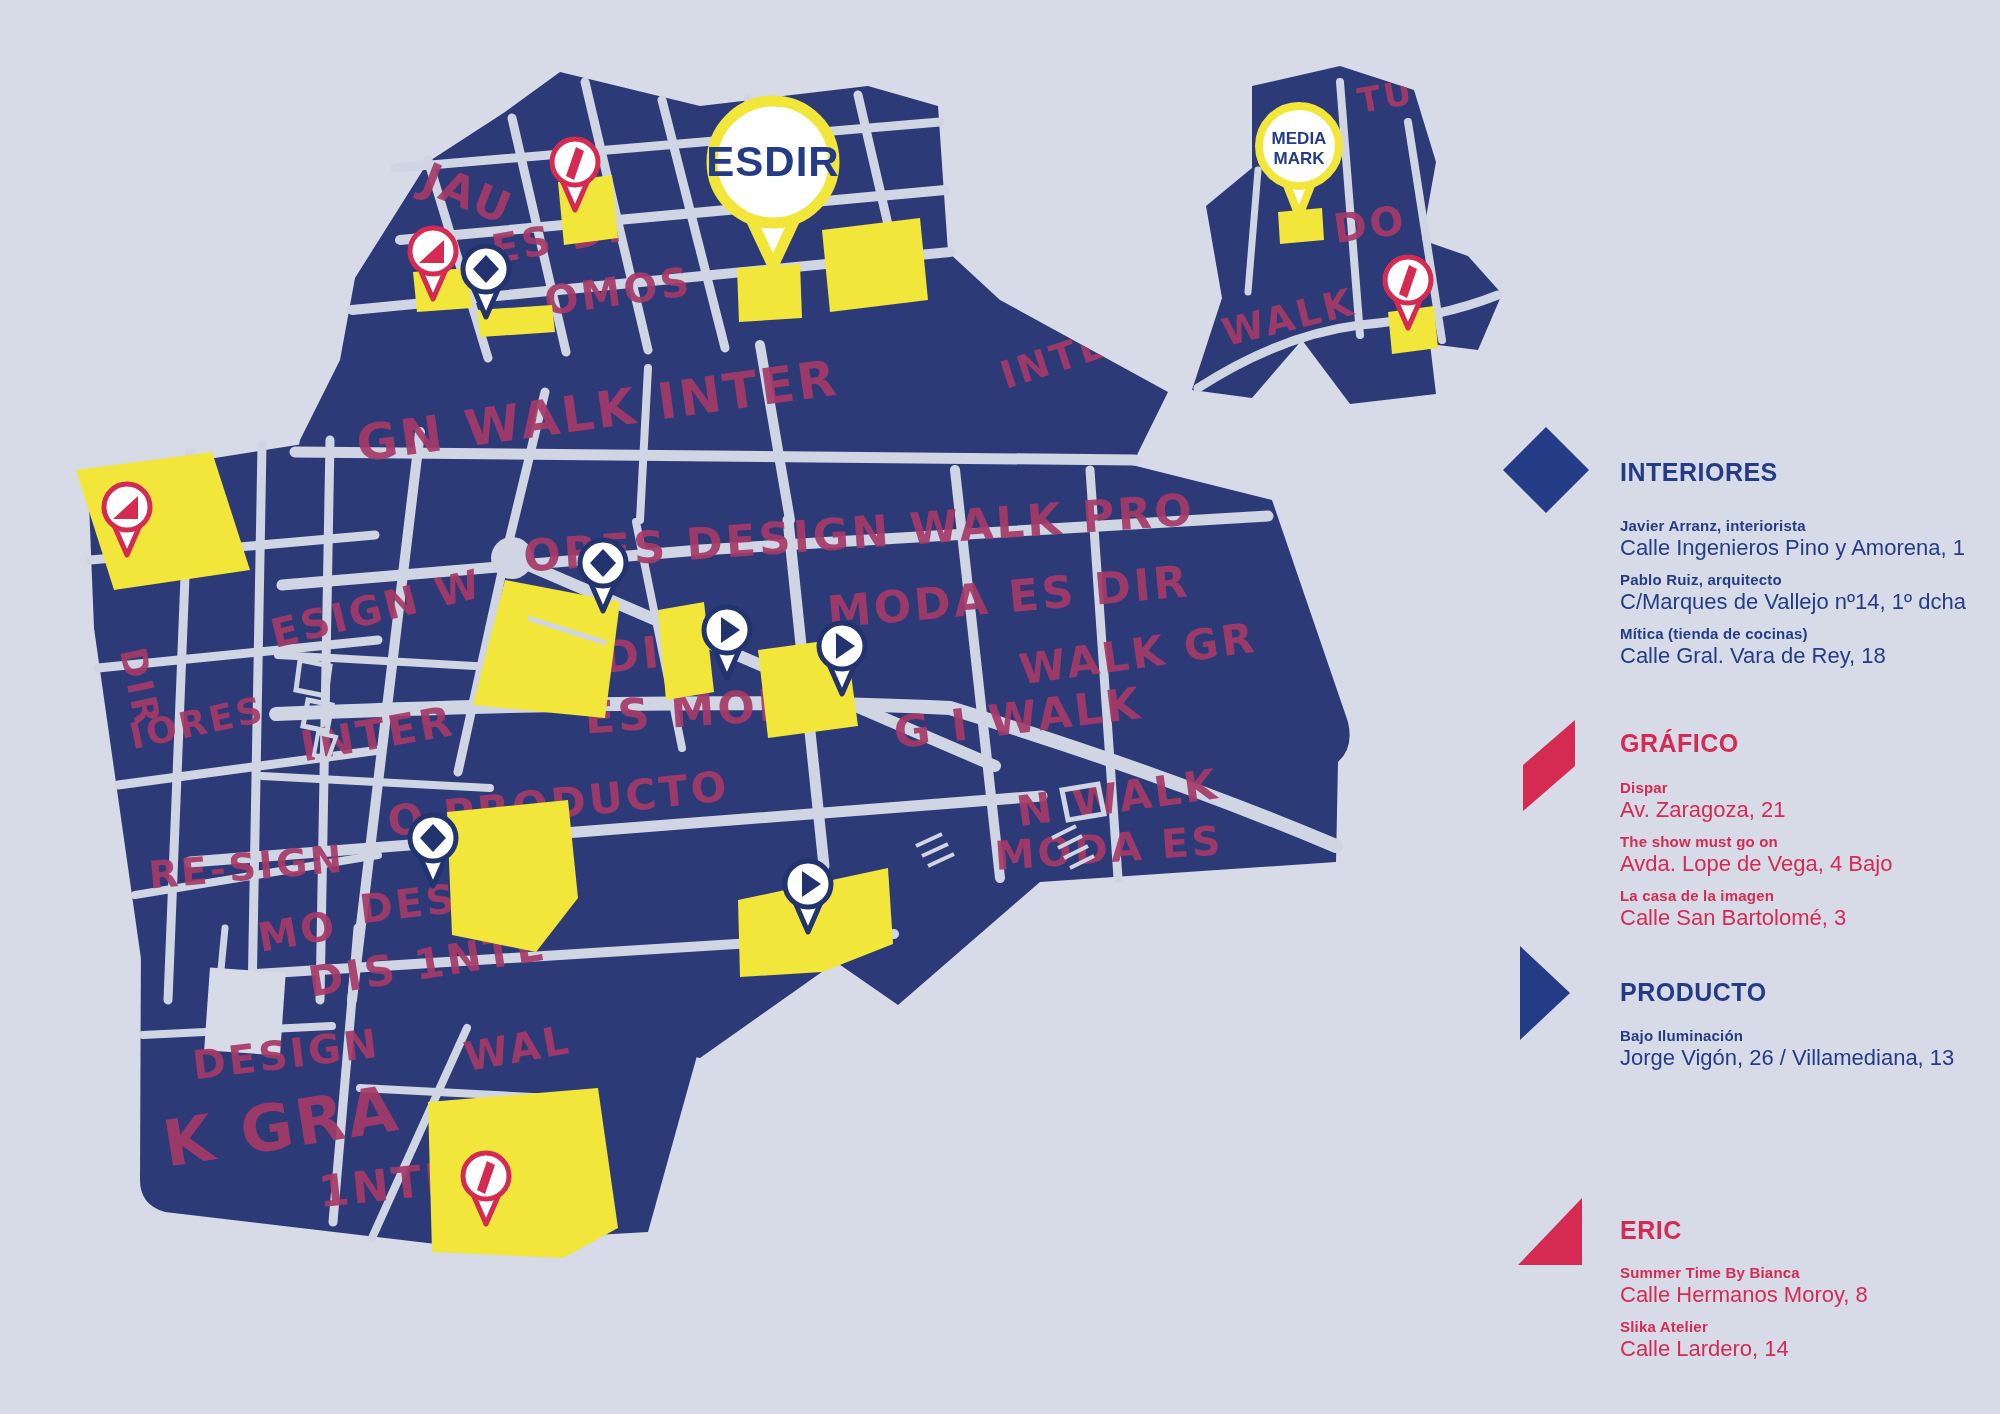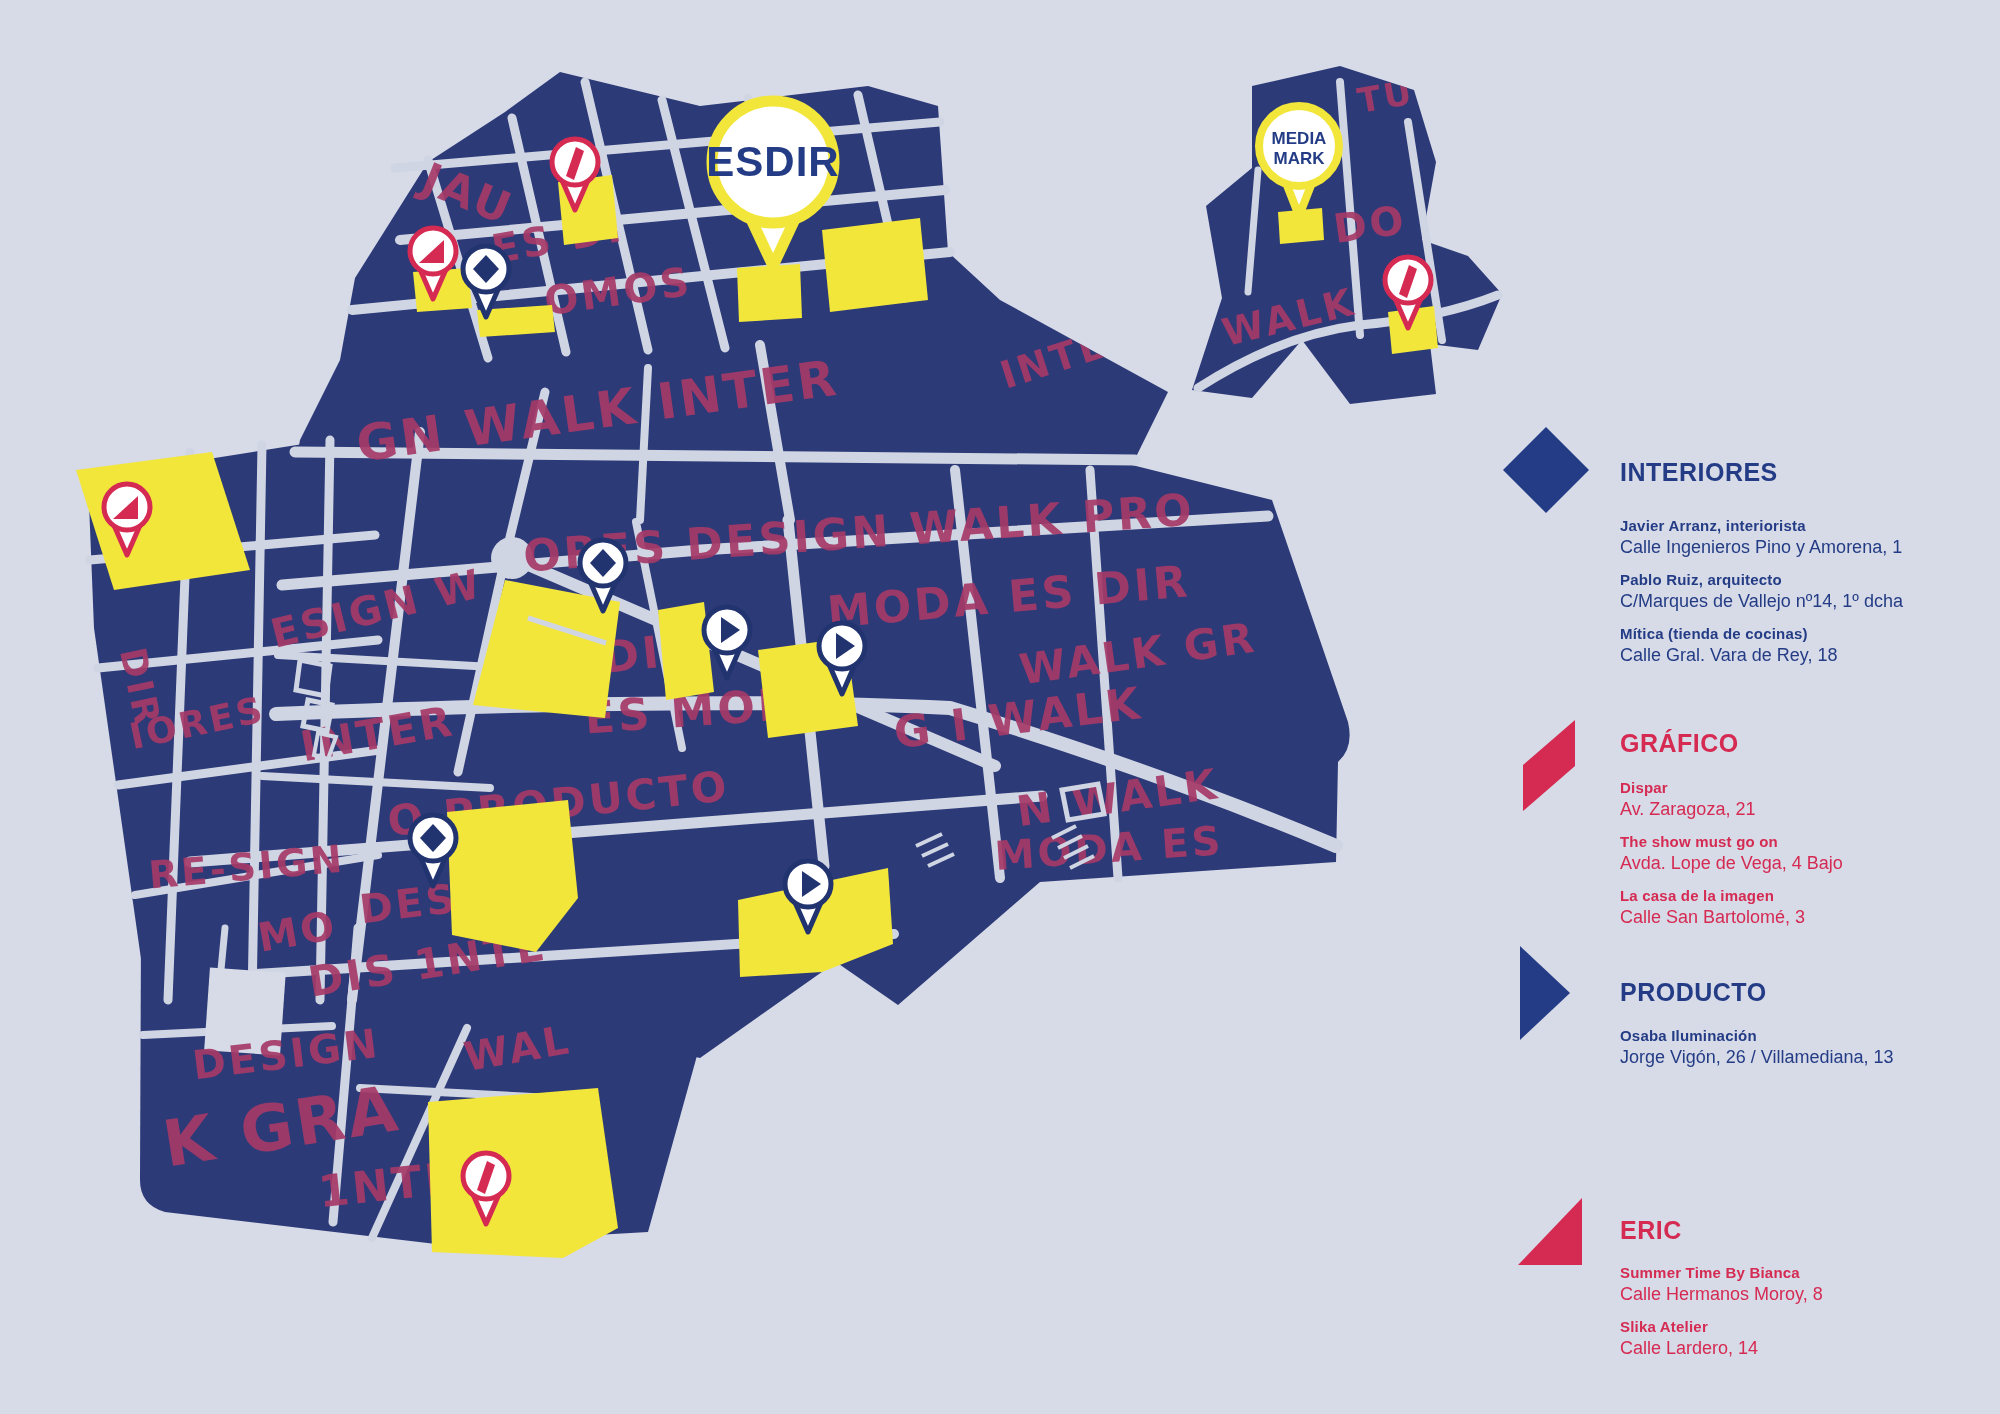--- a/index.html
+++ b/index.html
@@ -17,21 +17,21 @@
   .yellow{fill:var(--yellow)}
   .graf{fill:var(--crimson);font-family:"DejaVu Sans",sans-serif;font-weight:bold;letter-spacing:3px;opacity:.92}
   .plaza{fill:var(--bg)}
   
   .legend-section{position:absolute;left:1503px;width:480px}
   .icon-box{position:absolute;left:0;top:0}
   .sec-title{position:absolute;left:117px;font-size:25px;font-weight:bold;letter-spacing:.5px}
   .entries{position:absolute;left:117px}
   .entry{margin-bottom:10px}
   .ename{font-weight:bold;font-size:15px;line-height:21px;letter-spacing:.2px}
-  .eaddr{font-size:18px;line-height:23px}
+  .eaddr{font-size:22px;line-height:23px}
   .c-navy{color:var(--legend-navy)}
   .c-red{color:var(--red)}
   .s1{top:427px}.s1 .sec-title{top:31px}.s1 .entries{top:88px}
   .s2{top:720px}.s2 .sec-title{top:9px}.s2 .entries{top:57px}
   .s3{top:946px}.s3 .sec-title{top:32px}.s3 .entries{top:79px}
   .s4{top:1198px}.s4 .sec-title{top:18px}.s4 .entries{top:64px}
   .pin-label{font-family:"Liberation Sans",sans-serif;font-weight:bold;fill:var(--legend-navy)}
 </style>
 </head>
 <body>
@@ -290,21 +290,21 @@
 
   <div class="legend-section s3">
     <div class="icon-box" style="left:17px">
       <svg width="50" height="94" viewBox="0 0 50 94">
           <polygon points="0,0 50,47 0,94" fill="var(--legend-navy)"></polygon>
         </svg>
     </div>
     <div class="sec-title c-navy">PRODUCTO</div>
     <div class="entries">
       <div class="entry">
-        <div class="ename c-navy">Osaba Iluminación</div>
+        <div class="ename c-navy">Bajo Iluminación</div>
         <div class="eaddr c-navy">Jorge Vigón, 26 / Villamediana, 13</div>
       </div>
     </div>
   </div>
 
   <div class="legend-section s4">
     <div class="icon-box" style="left:15px">
       <svg width="64" height="67" viewBox="0 0 64 67">
           <polygon points="64,0 64,67 0,67" fill="var(--red)"></polygon>
         </svg>

